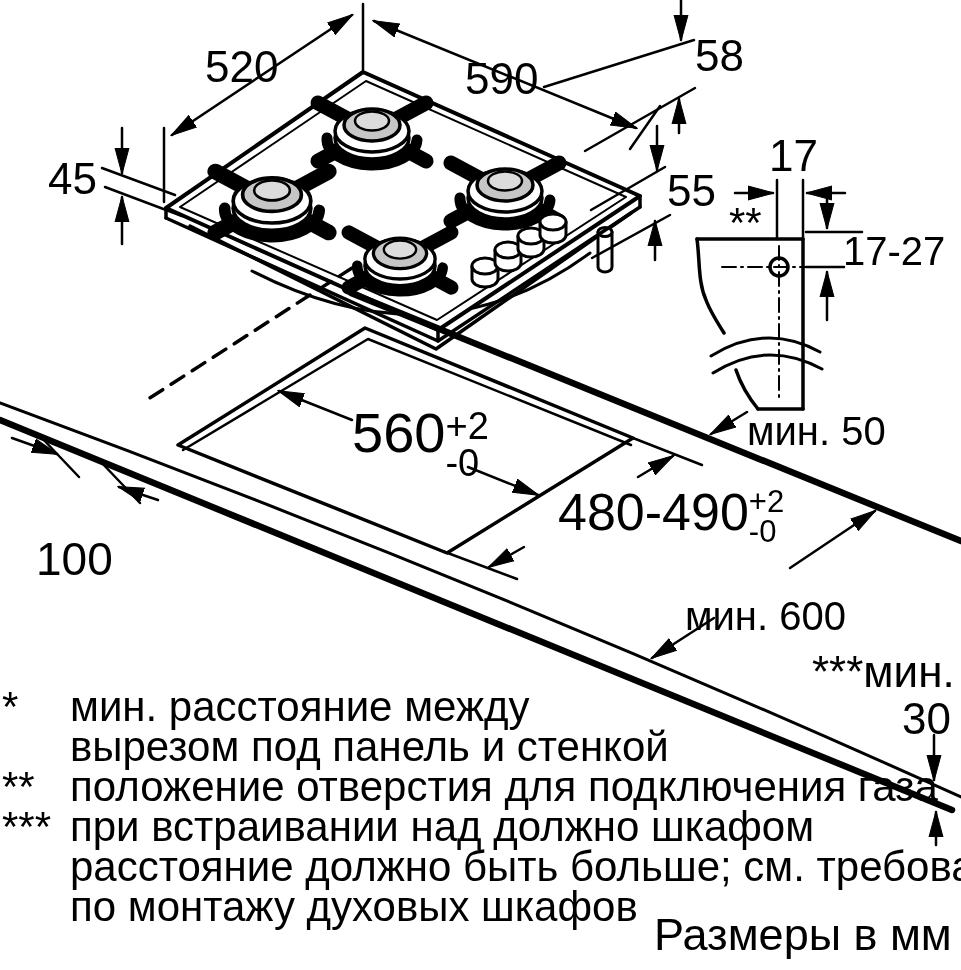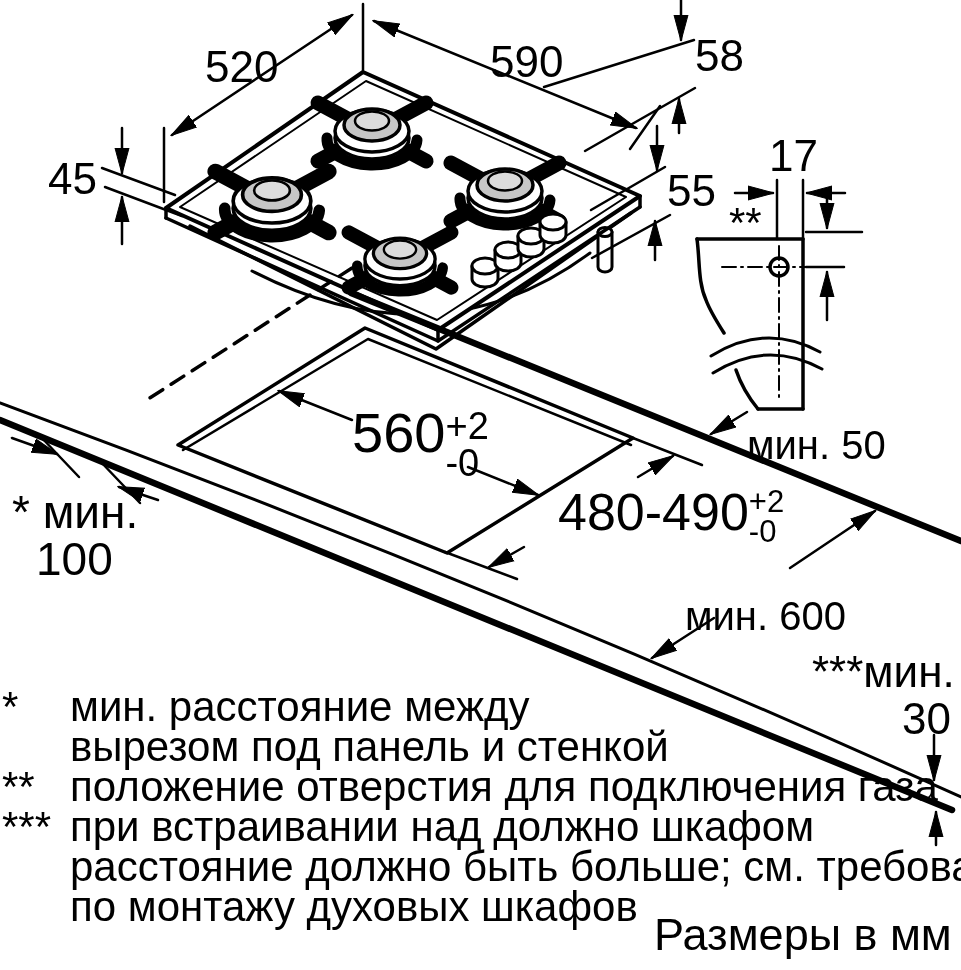--- a/index.html
+++ b/index.html
@@ -174,45 +174,45 @@
     <line x1="806" y1="232" x2="862" y2="232" stroke-width="2.5"></line>
     <line x1="806" y1="267" x2="844" y2="267" stroke-width="2.5"></line>
     <line x1="735" y1="193" x2="773" y2="193" stroke-width="2.5" marker-end="url(#ah)"></line>
     <line x1="845" y1="193" x2="807" y2="193" stroke-width="2.5" marker-end="url(#ah)"></line>
     <line x1="827" y1="194" x2="827" y2="228" stroke-width="2.5" marker-end="url(#ah)"></line>
     <line x1="827" y1="320" x2="827" y2="272" stroke-width="2.5" marker-end="url(#ah)"></line>
   </g>
 </svg>
 
 <div class="lbl fs44" style="left:205px;top:45px;">520</div>
-<div class="lbl fs44" style="left:465px;top:40px;margin-left:25px;">590</div>
+<div class="lbl fs44" style="left:465px;top:57px;">590</div>
 <div class="lbl fs44" style="left:695px;top:34px;">58</div>
 <div class="lbl fs44" style="left:48px;top:157px;">45</div>
 <div class="lbl fs44" style="left:667px;top:169px;text-align:right;">55</div>
 <div class="lbl fs44" style="left:769px;top:134px;">17</div>
 <div class="lbl fs42" style="left:729px;top:202px;">**</div>
-<div class="lbl fs40" style="left:747px;top:425px;">мин. 50</div>
+<div class="lbl fs40" style="left:843px;top:231px;">17-27</div>
+<div class="lbl fs40" style="left:747px;top:411px;">мин. 50</div>
 
 <div class="dim-big" style="left:352px;top:405px;">
   <span class="main">560</span>
       <span class="tol">
         <span>+2</span>
         <span>-0</span>
       </span>
 </div>
 
 <div class="dim-big dim-mid" style="left:527px;top:486px;">
   <span class="main">480-490</span>
       <span class="tol">
         <span>+2</span>
         <span>-0</span>
       </span>
 </div>
 
-<div class="lbl fs46" style="left:12px;top:489px;">* мин.</div>
 <div class="lbl fs46" style="left:36px;top:536px;">100</div>
 <div class="lbl fs40" style="left:685px;top:596px;">мин. 600</div>
 <div class="lbl fs44" style="left:812px;top:650px;">***мин.</div>
 <div class="lbl fs44" style="left:902px;top:697px;">30</div>
 
 <div>
   <div class="fn-marker" style="left:2px;top:686px;">*</div>
   <div class="fn-line" style="top:686px;">мин. расстояние между</div>
   <div class="fn-line" style="top:726px;">вырезом под панель и стенкой</div>
   <div class="fn-marker" style="left:2px;top:766px;">**</div>

